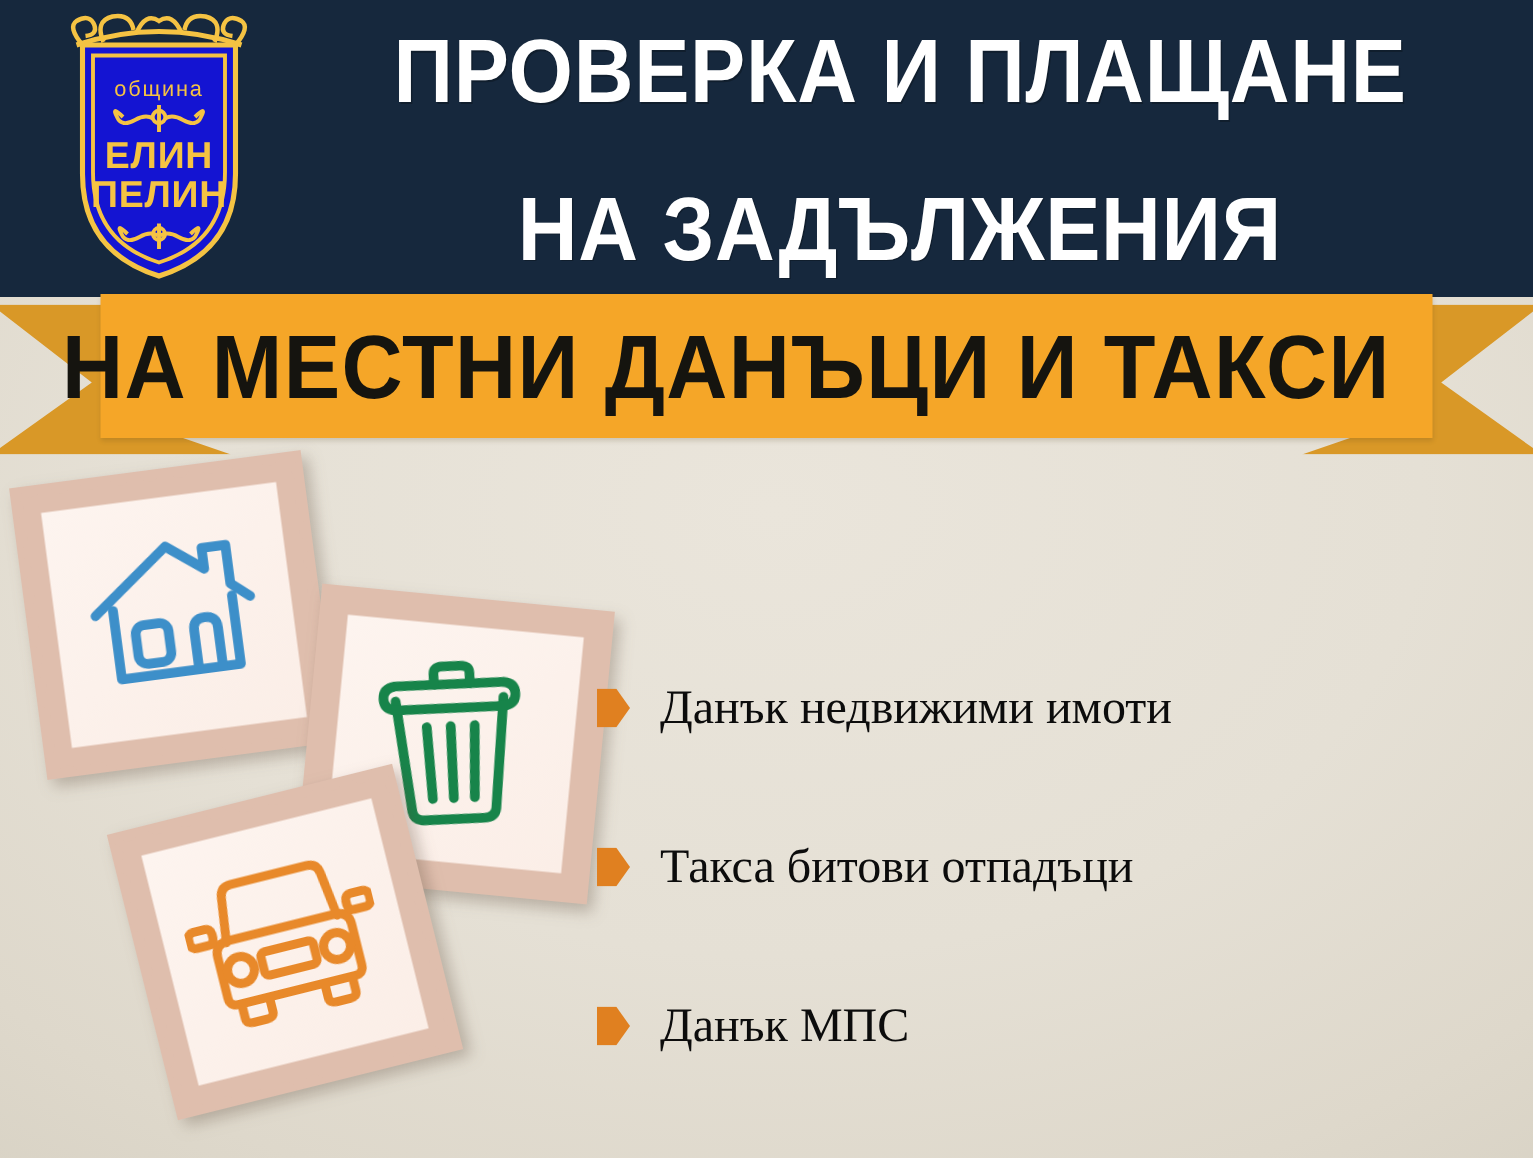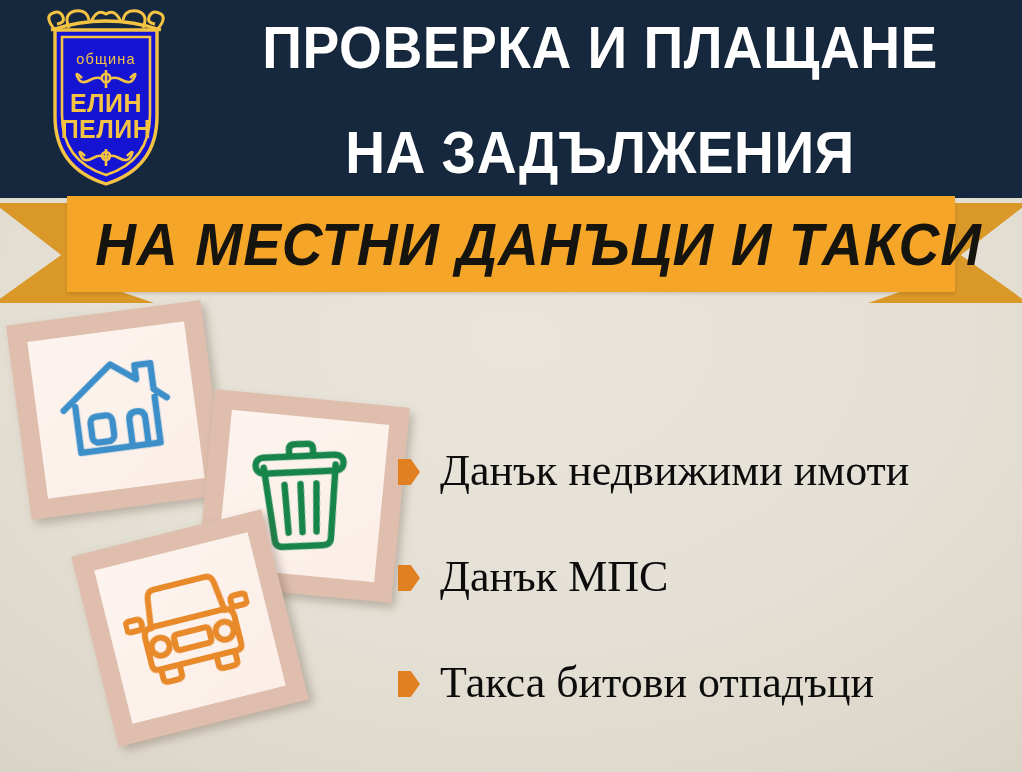--- a/index.html
+++ b/index.html
@@ -95,23 +95,22 @@
   }
   .ribbon-main {
     position: absolute;
     left: 67px;
     top: 0px;
     width: 888px;
     height: 96px;
     background: #f5a628;
     display: flex;
     align-items: center;
-    justify-content: flex-start;
+    justify-content: flex-end;
     box-shadow: 0 2px 3px rgba(80,60,20,0.18);
-    font-style: italic;
   }
   .ribbon-text {
     color: #15140f;
     font-family: "Liberation Sans Narrow", "Liberation Sans", sans-serif;
     font-weight: 700;
     font-size: 60px;
     letter-spacing: 1px;
     white-space: nowrap;
     transform: scaleX(0.94);
   }
@@ -180,21 +179,21 @@
     height: 26px;
     margin-right: 20px;
     margin-top: 2px;
     background: #e08020;
     clip-path: polygon(0% 0%, 58% 0%, 100% 50%, 58% 100%, 0% 100%);
   }
   .list-label {
     color: #0c0c0c;
     font-family: "Liberation Serif", "DejaVu Serif", serif;
     font-weight: 400;
-    font-size: 44px;
+    font-size: 32px;
     line-height: 1;
     white-space: nowrap;
   }
 </style>
 </head>
 <body>
 
 <div id="poster">
 
   <div class="header-bar"></div>
@@ -433,23 +432,23 @@
 
   <div class="list">
 
     <div class="list-item">
       <span class="bullet-marker"></span>
       <span class="list-label">Данък недвижими имоти</span>
     </div>
 
     <div class="list-item">
       <span class="bullet-marker"></span>
-      <span class="list-label">Данък МПС</span>
+      <span class="list-label">Такса битови отпадъци</span>
     </div>
 
     <div class="list-item">
       <span class="bullet-marker"></span>
-      <span class="list-label">Такса битови отпадъци</span>
+      <span class="list-label">Данък МПС</span>
     </div>
 
   </div>
 
 </div>
 
 </body></html>

